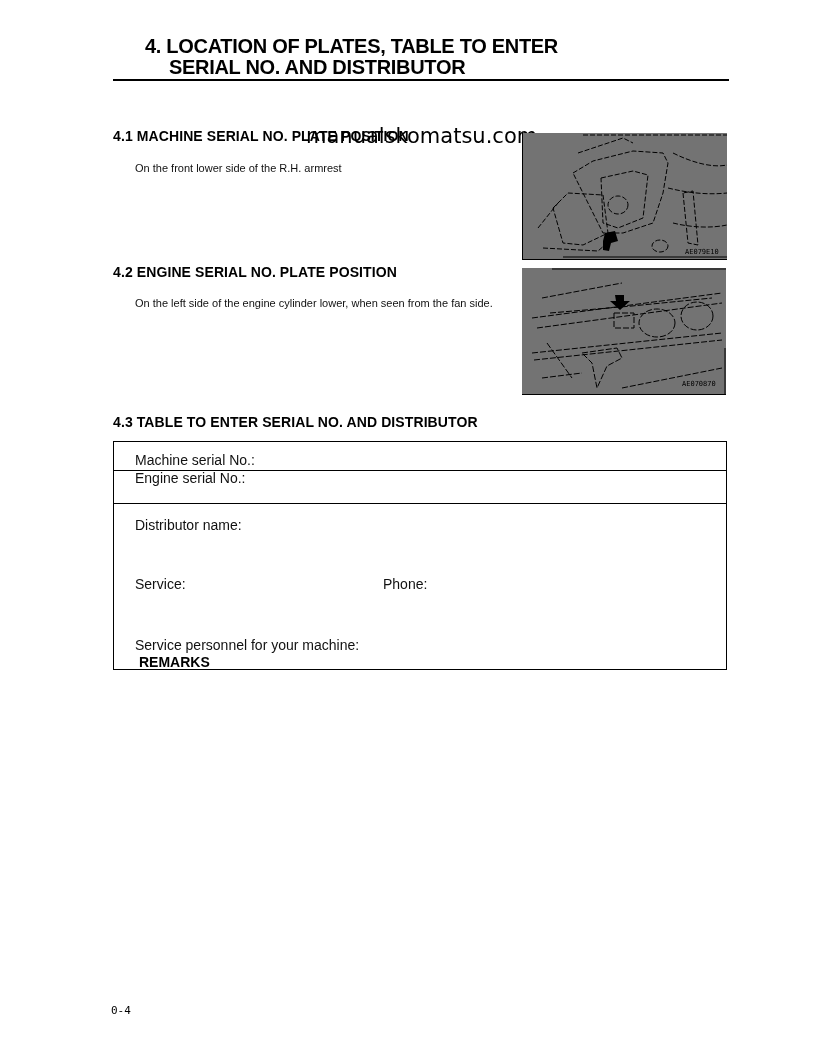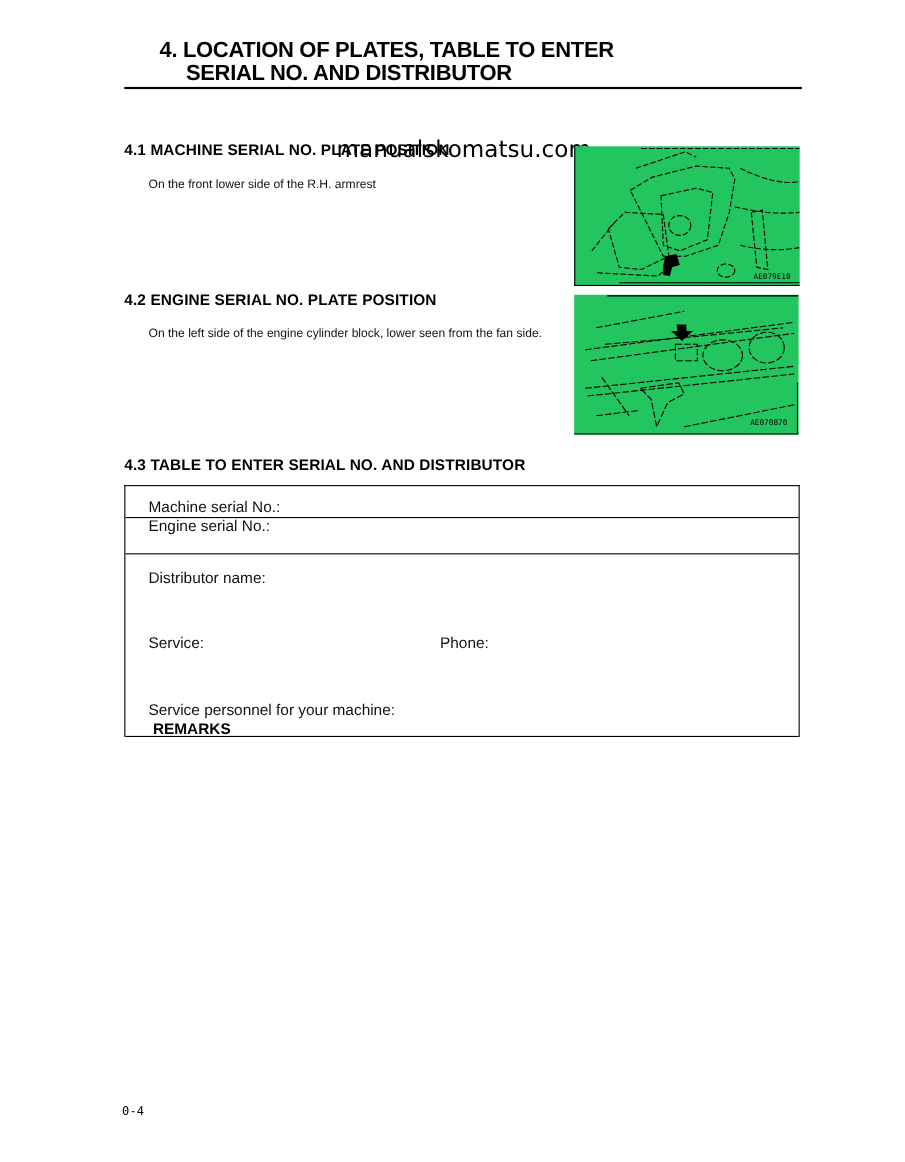--- a/index.html
+++ b/index.html
@@ -4,21 +4,21 @@
 <style>
   html, body { margin:0; padding:0; background:#ffffff; }
   body { width:823px; height:1056px; position:relative; overflow:hidden; font-family:"Liberation Sans", sans-serif; color:#000; }
   .abs { position:absolute; }
   .title { left:113px; top:36px; font-size:20px; font-weight:bold; line-height:21px; letter-spacing:-0.3px; font-family:"Liberation Sans", sans-serif;margin-left:32px; }
   .title .l2 { padding-left:24px; display:block; }
   .title-rule { left:113px; top:79px; width:616px; height:2px; background:#000; }
   .h2 { font-size:14px; font-weight:bold; letter-spacing:0.1px; }
   .body-text { font-size:11px; line-height:15px; color:#111; }
   .watermark { left:306px; top:124px; font-size:21px; color:#000; font-family:"DejaVu Sans", sans-serif; letter-spacing:0px; }
-  .fig { border:1px solid #000; background:#22c55e; }
+  .fig { border:1px solid #000; background:#737373; }
   .fig-label { font-size:7px; font-family:"DejaVu Sans Mono", monospace; }
   .form-box { left:113px; top:441px; width:612px; height:228px; border:1px solid #000; border-bottom:none; }
   .form-line { position:absolute; left:0; width:100%; height:1px; background:#000; }
   .form-label { position:absolute; font-size:14px; color:#111; }
   .remarks { left:111px; top:654px; font-size:14px; font-weight:bold;padding-left:28px; }
   .page-no { left:111px; top:1004px; font-size:11px; font-family:"DejaVu Sans Mono", monospace; }
 </style>
 </head>
 <body>
 
@@ -48,21 +48,21 @@
       <ellipse cx="95" cy="72" rx="10" ry="9"></ellipse>
       <ellipse cx="137" cy="113" rx="8" ry="6"></ellipse>
     </g>
     <path d="M82 100 L92 98 L95 108 L88 110 L86 118 L80 117 L80 108 Z" fill="#000"></path>
     <line x1="40" y1="124" x2="204" y2="124" stroke="#000" stroke-width="1"></line>
     <text x="162" y="121" class="fig-label" font-size="7" font-family="DejaVu Sans Mono, monospace">AE079E10</text>
   </svg>
 </div>
 
 <div class="abs h2" style="left:113px; top:264px;">4.2  ENGINE SERIAL NO. PLATE POSITION</div>
-<div class="abs body-text" style="left:113px; top:296px; width:405px; text-indent:22px;">On the left side of the engine cylinder block, lower seen from the fan side.</div>
+<div class="abs body-text" style="left:113px; top:296px; width:405px; text-indent:22px;">On the left side of the engine cylinder lower, when seen from the fan side.</div>
 
 <div class="abs fig" style="left:522px; top:268px; width:204px; height:126px; border-left:none; border-right:none; border-top:none;">
   <svg width="204" height="126" viewBox="0 0 204 126">
     <line x1="30" y1="1" x2="204" y2="1" stroke="#000" stroke-width="1"></line>
     <line x1="203" y1="80" x2="203" y2="126" stroke="#000" stroke-width="1"></line>
     <g fill="none" stroke="#000" stroke-width="1" stroke-dasharray="6,2">
       <path d="M20 30 L100 15 M10 50 L200 25 M15 60 L200 35"></path>
       <path d="M28 45 L110 38 L190 30"></path>
       <path d="M10 85 L200 65 M12 92 L200 72"></path>
       <rect x="92" y="45" width="20" height="15"></rect>
@@ -79,20 +79,20 @@
 
 <div class="abs h2" style="left:113px; top:414px;">4.3  TABLE TO ENTER SERIAL NO. AND DISTRIBUTOR</div>
 
 <div class="abs form-box">
   <div class="form-label" style="left:21px; top:10px;">Machine serial No.:</div>
   <div class="form-line" style="top:28px;"></div>
   <div class="form-label" style="left:21px; top:28px;">Engine serial No.:</div>
   <div class="form-line" style="top:61px;"></div>
   <div class="form-label" style="left:21px; top:75px;">Distributor name:</div>
   <div class="form-label" style="left:21px; top:134px;">Service:</div>
-  <div class="form-label" style="left:269px; top:134px;margin-left:17px;">Phone:</div>
+  <div class="form-label" style="left:269px; top:134px;">Phone:</div>
   <div class="form-label" style="left:21px; top:195px;">Service personnel for your machine:</div>
   <div class="form-line" style="top:227px;"></div>
 </div>
 
 <div class="abs remarks">REMARKS</div>
 
 <div class="abs page-no">0-4</div>
 
 </body></html>

